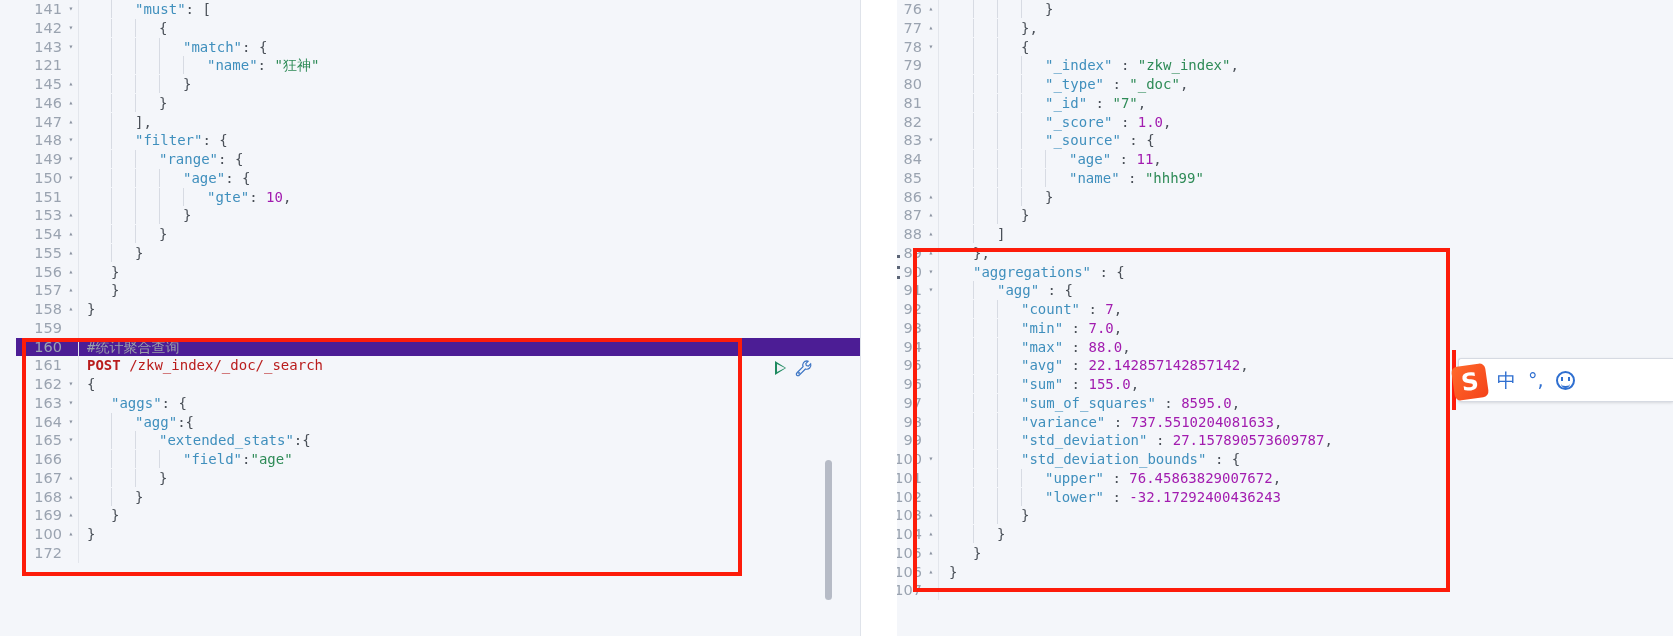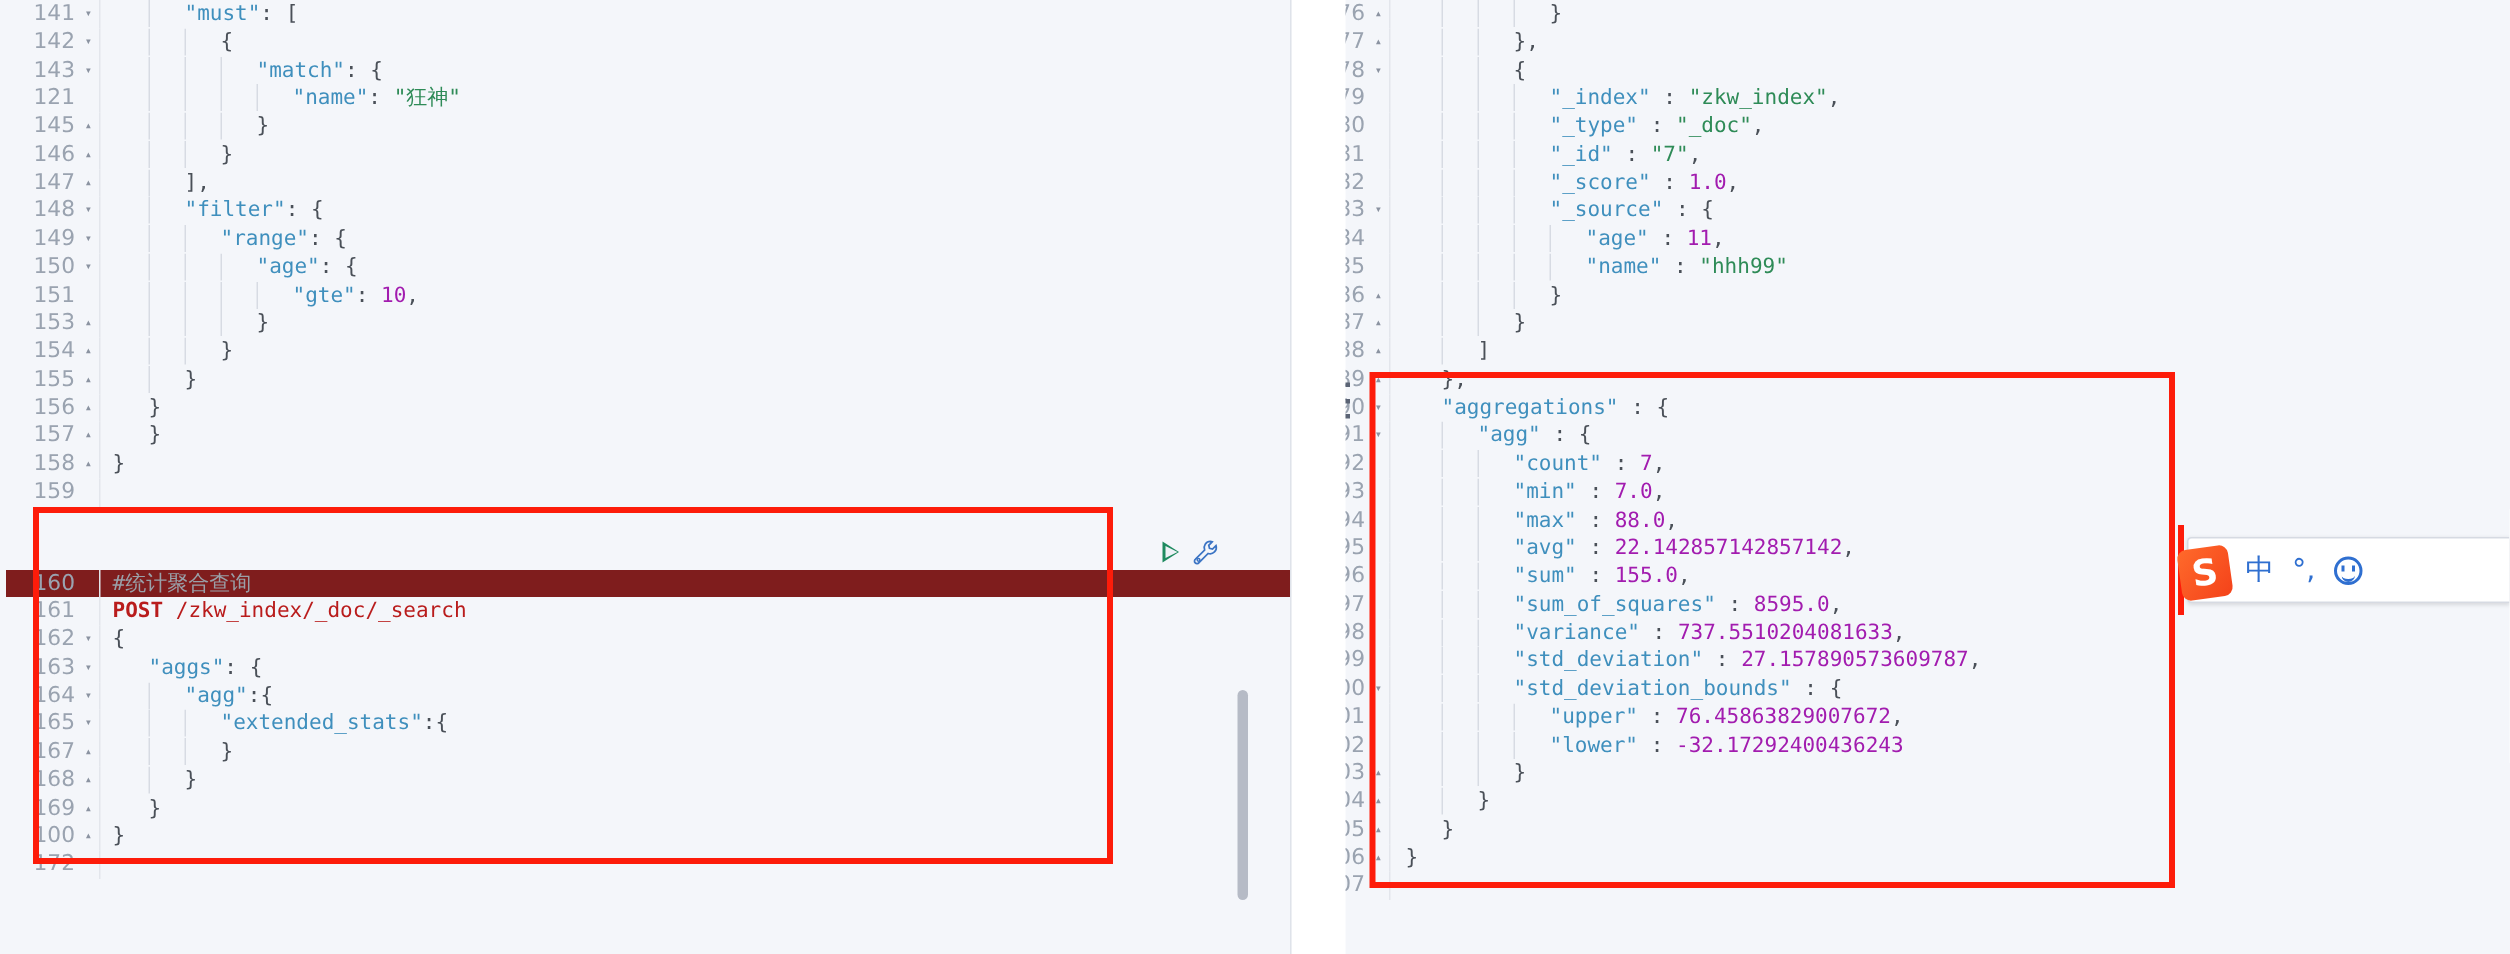--- a/index.html
+++ b/index.html
@@ -22,32 +22,32 @@
     position: relative;
     height: 636px;
     background: #f4f6fa;
     overflow: hidden;
   }
   .pane-left  { width: 860px; }
   .pane-right { width: 813px; background: #f4f6fa; }
 
   .code-rows {
     position: absolute;
-    top: 0; left: 4px; right: 0;
+    top: 0; left: 16px; right: 0;
     display: block;
   }
   .row {
     display: flex;
     align-items: center;
     height: 18.75px;
     font-size: 14px;
     line-height: 18.75px;
     white-space: pre;
   }
-  .row.highlight { background: #7f1d1d; margin-top: 42px; }
+  .row.highlight { background: #4c1d95; }
 
   .gutter {
     flex: 0 0 auto;
     text-align: right;
     color: #9aa3b0;
     font-size: 14.5px;
     padding-right: 2px;
     user-select: none;
     font-family: "DejaVu Sans", "Liberation Sans", sans-serif;
   }
@@ -266,20 +266,21 @@
         <div class="row"><span class="gutter">156</span><span class="fold">▴</span><span class="gutter-sep"></span><span class="code"><span class="ind ind0"></span><span class="t-punc">}</span></span></div>
         <div class="row"><span class="gutter">157</span><span class="fold">▴</span><span class="gutter-sep"></span><span class="code"><span class="ind ind0"></span><span class="t-punc">}</span></span></div>
         <div class="row"><span class="gutter">158</span><span class="fold">▴</span><span class="gutter-sep"></span><span class="code"><span class="t-punc">}</span></span></div>
         <div class="row"><span class="gutter">159</span><span class="fold"></span><span class="gutter-sep"></span><span class="code"></span></div>
         <div class="row highlight"><span class="gutter">160</span><span class="fold"></span><span class="gutter-sep"></span><span class="code"><span class="t-cmt">#统计聚合查询</span></span></div>
         <div class="row"><span class="gutter">161</span><span class="fold"></span><span class="gutter-sep"></span><span class="code"><span class="t-verb">POST</span> <span class="t-url">/zkw_index/_doc/_search</span></span></div>
         <div class="row"><span class="gutter">162</span><span class="fold">▾</span><span class="gutter-sep"></span><span class="code"><span class="t-punc">{</span></span></div>
         <div class="row"><span class="gutter">163</span><span class="fold">▾</span><span class="gutter-sep"></span><span class="code"><span class="ind ind0"></span><span class="t-key">"aggs"</span><span class="t-punc">:</span><span class="t-punc"> </span><span class="t-punc">{</span></span></div>
         <div class="row"><span class="gutter">164</span><span class="fold">▾</span><span class="gutter-sep"></span><span class="code"><span class="ind ind0"></span><span class="ind"></span><span class="t-key">"agg"</span><span class="t-punc">:</span><span class="t-punc">{</span></span></div>
         <div class="row"><span class="gutter">165</span><span class="fold">▾</span><span class="gutter-sep"></span><span class="code"><span class="ind ind0"></span><span class="ind"></span><span class="ind"></span><span class="t-key">"extended_stats"</span><span class="t-punc">:</span><span class="t-punc">{</span></span></div>
+        <div class="row"><span class="gutter">166</span><span class="fold"></span><span class="gutter-sep"></span><span class="code"><span class="ind ind0"></span><span class="ind"></span><span class="ind"></span><span class="ind"></span><span class="t-key">"field"</span><span class="t-punc">:</span><span class="t-str">"age"</span></span></div>
         <div class="row"><span class="gutter">167</span><span class="fold">▴</span><span class="gutter-sep"></span><span class="code"><span class="ind ind0"></span><span class="ind"></span><span class="ind"></span><span class="t-punc">}</span></span></div>
         <div class="row"><span class="gutter">168</span><span class="fold">▴</span><span class="gutter-sep"></span><span class="code"><span class="ind ind0"></span><span class="ind"></span><span class="t-punc">}</span></span></div>
         <div class="row"><span class="gutter">169</span><span class="fold">▴</span><span class="gutter-sep"></span><span class="code"><span class="ind ind0"></span><span class="t-punc">}</span></span></div>
         <div class="row"><span class="gutter">100</span><span class="fold">▴</span><span class="gutter-sep"></span><span class="code"><span class="t-punc">}</span></span></div>
         <div class="row"><span class="gutter">172</span><span class="fold"></span><span class="gutter-sep"></span><span class="code"></span></div>
       </div>
     <div class="lineicons" id="left-lineicons" style="top: 358.25px; left: 775px;">
       <span class="play-tri"></span>
       <svg width="20" height="20" viewBox="0 0 24 24">
         <path d="M15.5 3.5a5 5 0 0 0-4.6 6.9L3.6 17.7a2 2 0 1 0 2.8 2.8l7.3-7.3a5 5 0 0 0 6.3-6.3l-2.8 2.8-2.4-.6-.6-2.4 2.8-2.8a5 5 0 0 0-1.5-.4z" fill="none" stroke="#3b74c4" stroke-width="1.4"></path>

